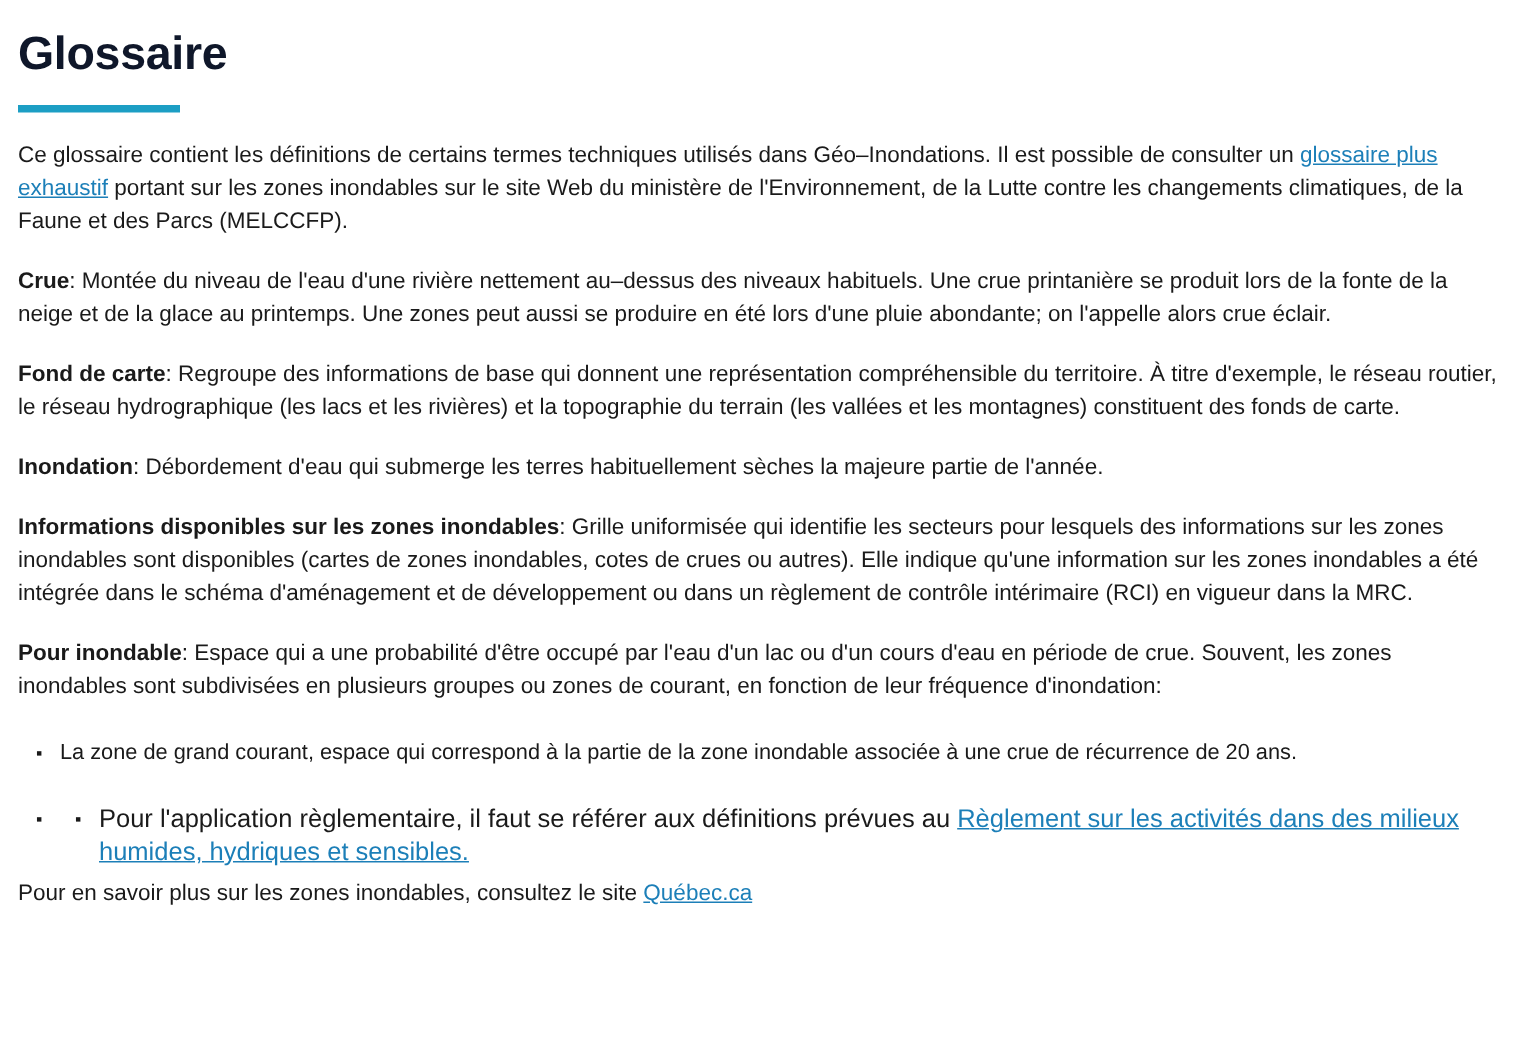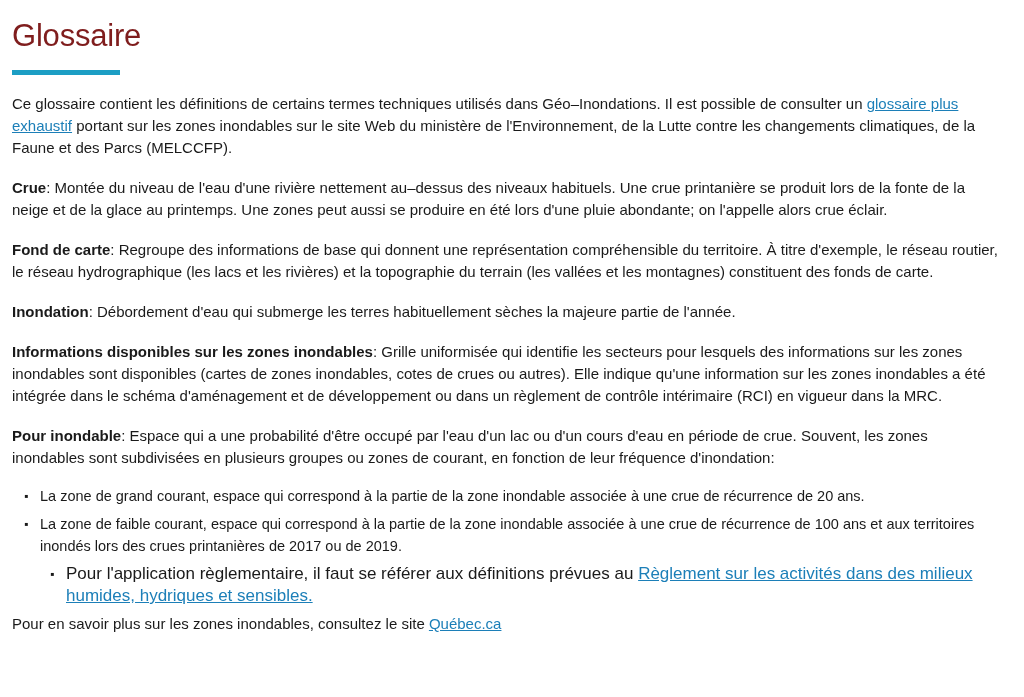--- a/index.html
+++ b/index.html
@@ -14,24 +14,24 @@
     color: #1a1a1a;
     overflow: hidden;
   }
   .page {
     padding: 12px 20px 0 12px;
     box-sizing: border-box;
     width: 1024px;
   }
   h1.title {
     font-size: 31px;
-    font-weight: normal;
+    font-weight: bold;
     margin: 6px 0 0 0;
     letter-spacing: -0.2px;
-    color: #7f1d1d;
+    color: #0f172a;
   }
   .rule {
     width: 108px;
     height: 5px;
     background: #1c9ec4;
     margin: 16px 0 18px 0;
   }
   p.para {
     font-size: 15px;
     line-height: 22px;
@@ -50,20 +50,21 @@
   ul.lvl1 {
     margin: 0 0 0 0;
     padding-left: 28px;
     list-style: none;
   }
   ul.lvl1 > li {
     position: relative;
     font-size: 14.5px;
     line-height: 22px;
     margin-bottom: 6px;
+    margin-top: 22px;
   }
   ul.lvl1 > li::before {
     content: "\25AA";
     position: absolute;
     left: -16px;
     top: 0;
     font-size: 12px;
     color: #1a1a1a;
   }
   ul.lvl2 {
@@ -119,21 +120,20 @@
 
   <p class="para tight">
     <span class="term">Pour inondable</span><span>: Espace qui a une probabilité d'être occupé par l'eau d'un lac ou d'un cours d'eau en période de crue. Souvent, les zones inondables sont subdivisées en plusieurs groupes ou zones de courant, en fonction de leur fréquence d'inondation:</span>
   </p>
 
   <ul class="lvl1">
     <li>
       <span>La zone de grand courant, espace qui correspond à la partie de la zone inondable associée à une crue de récurrence de 20 ans.</span>
     </li>
     <li>
-      <span>La zone de faible courant, espace qui correspond à la partie de la zone inondable associée à une crue de récurrence de 100 ans et aux territoires inondés lors des crues printanières de 2017 ou de 2019.</span>
       <ul class="lvl2">
         <li>
           <span>Pour l'application règlementaire, il faut se référer aux définitions prévues au </span><a class="link" href="#">Règlement sur les activités dans des milieux humides, hydriques et sensibles.</a>
         </li>
       </ul>
     </li>
   </ul>
 
   <p class="para footer-para">
     <span>Pour en savoir plus sur les zones inondables, consultez le site </span><a class="link" href="#">Québec.ca</a>

